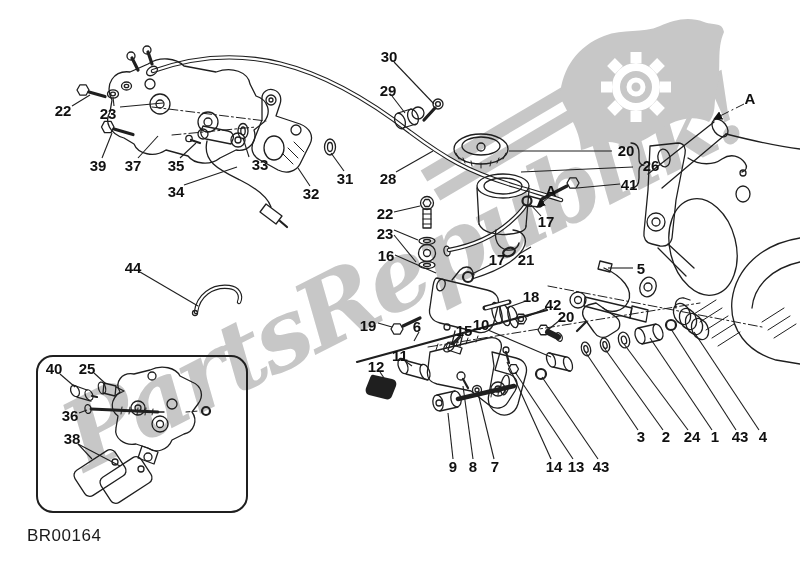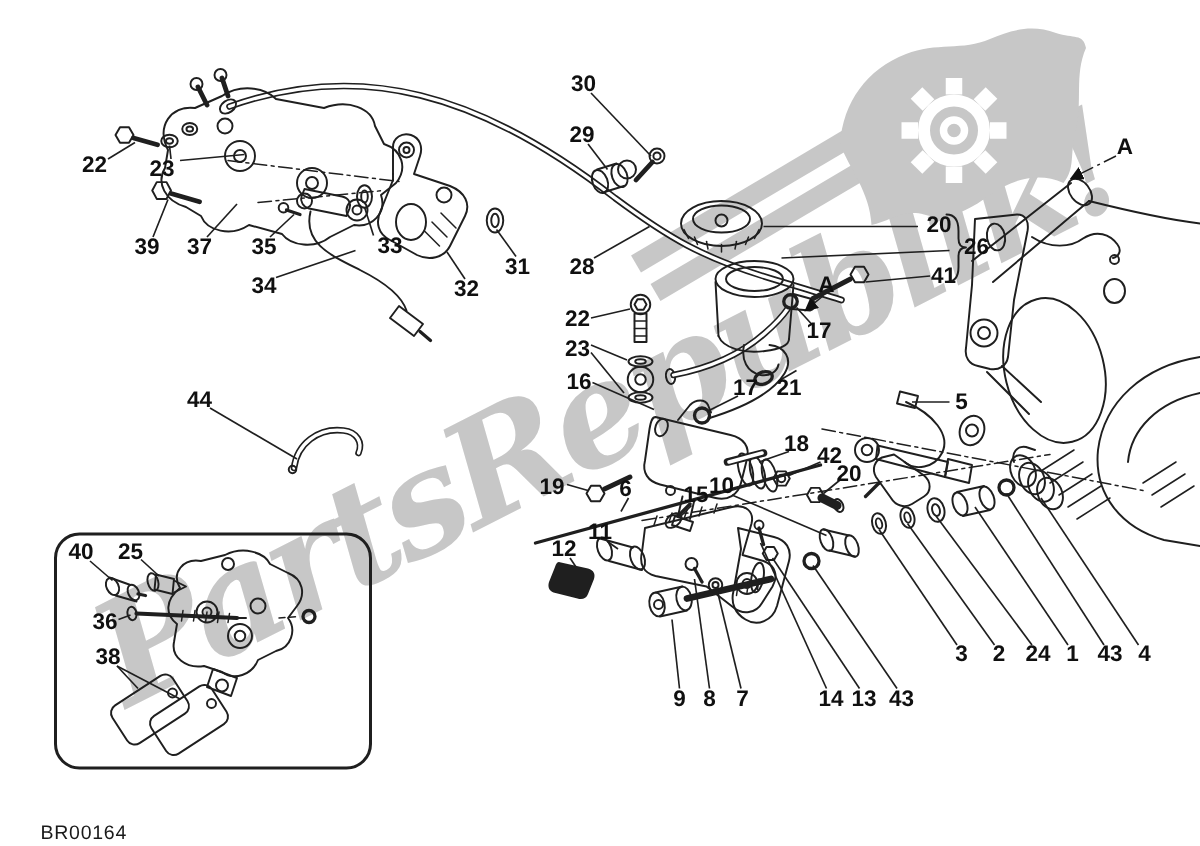--- a/index.html
+++ b/index.html
@@ -35,21 +35,21 @@
   #labels{position:absolute;left:0;top:0;width:100%;height:100%;z-index:2;pointer-events:none;}
   .plabel{
     position:absolute;transform:translate(-50%,-50%);
     font-weight:bold;font-size:15px;color:#101010;letter-spacing:0;
   }
   .alabel{
     position:absolute;transform:translate(-50%,-50%);
     font-weight:bold;font-size:15px;color:#101010;
   }
   .code{
-    position:absolute;left:27px;top:547px;font-size:13px;color:#1a1a1a;
+    position:absolute;left:27px;top:526px;font-size:17px;color:#1a1a1a;
     letter-spacing:0.5px;z-index:2;
   }
 </style>
 </head>
 <body>
 
 <div class="stage">
 
   <div class="watermark-text">PartsRepublik!</div>
 

